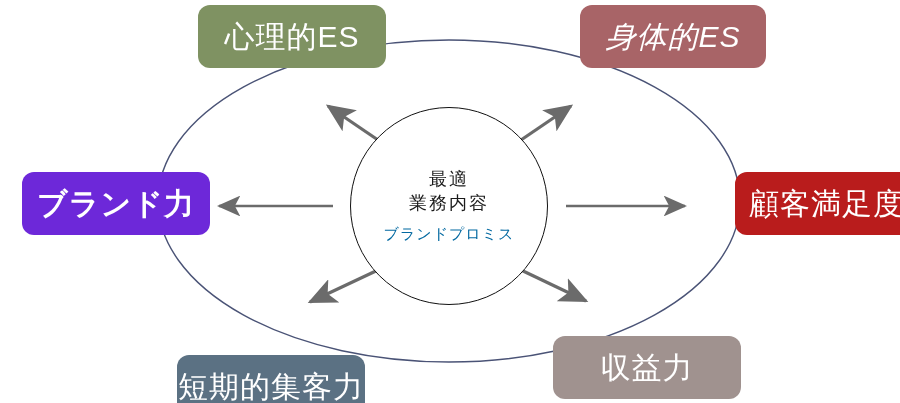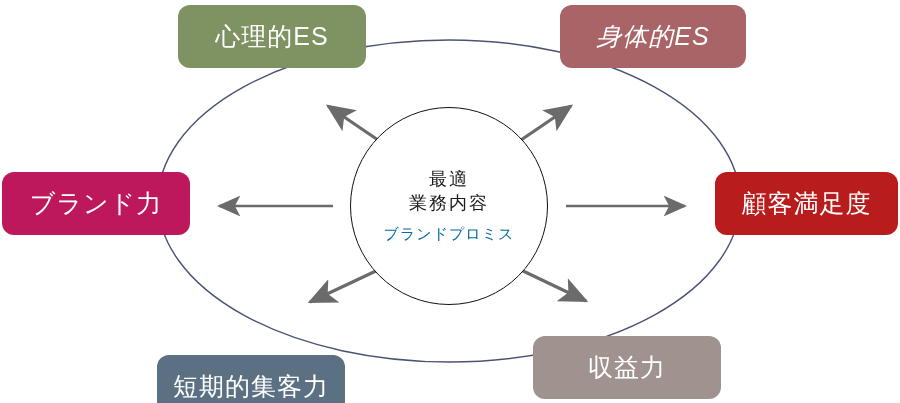--- a/index.html
+++ b/index.html
@@ -25,25 +25,26 @@
     height: 403px;
   }
   .node-box {
     position: absolute;
     box-sizing: border-box;
     border-radius: 12px;
     display: flex;
     align-items: center;
     justify-content: center;
     color: #ffffff;
-    font-size: 25px;
+    font-size: 30px;
     letter-spacing: 1px;
     line-height: 1;
     white-space: nowrap;
     z-index: 5;
+    margin-left: 20px;
   }
   .node-label {
     display: block;
   }
   
   #node-psych-es   { left: 178px; top: 5px;   width: 188px; height: 63px; }
   #node-phys-es    { left: 560px; top: 5px;   width: 186px; height: 63px; font-style: italic; }
   #node-brand      { left: 2px;   top: 172px; width: 188px; height: 63px; }
   #node-csat       { left: 715px; top: 172px; width: 183px; height: 63px; }
   #node-shortterm  { left: 157px; top: 355px; width: 188px; height: 63px; }
@@ -108,21 +109,21 @@
   </svg>
 
   <div class="node-box" id="node-psych-es" style="background:#7f9262;">
     <span class="node-label">心理的ES</span>
   </div>
 
   <div class="node-box" id="node-phys-es" style="background:#a86467;">
     <span class="node-label">身体的ES</span>
   </div>
 
-  <div class="node-box" id="node-brand" style="background:#be185d;">
+  <div class="node-box" id="node-brand" style="background:#6d28d9;font-weight:bold;">
     <span class="node-label">ブランド力</span>
   </div>
 
   <div class="node-box" id="node-csat" style="background:#b91c1c;">
     <span class="node-label">顧客満足度</span>
   </div>
 
   <div class="node-box" id="node-shortterm" style="background:#5b7183;">
     <span class="node-label">短期的集客力</span>
   </div>

